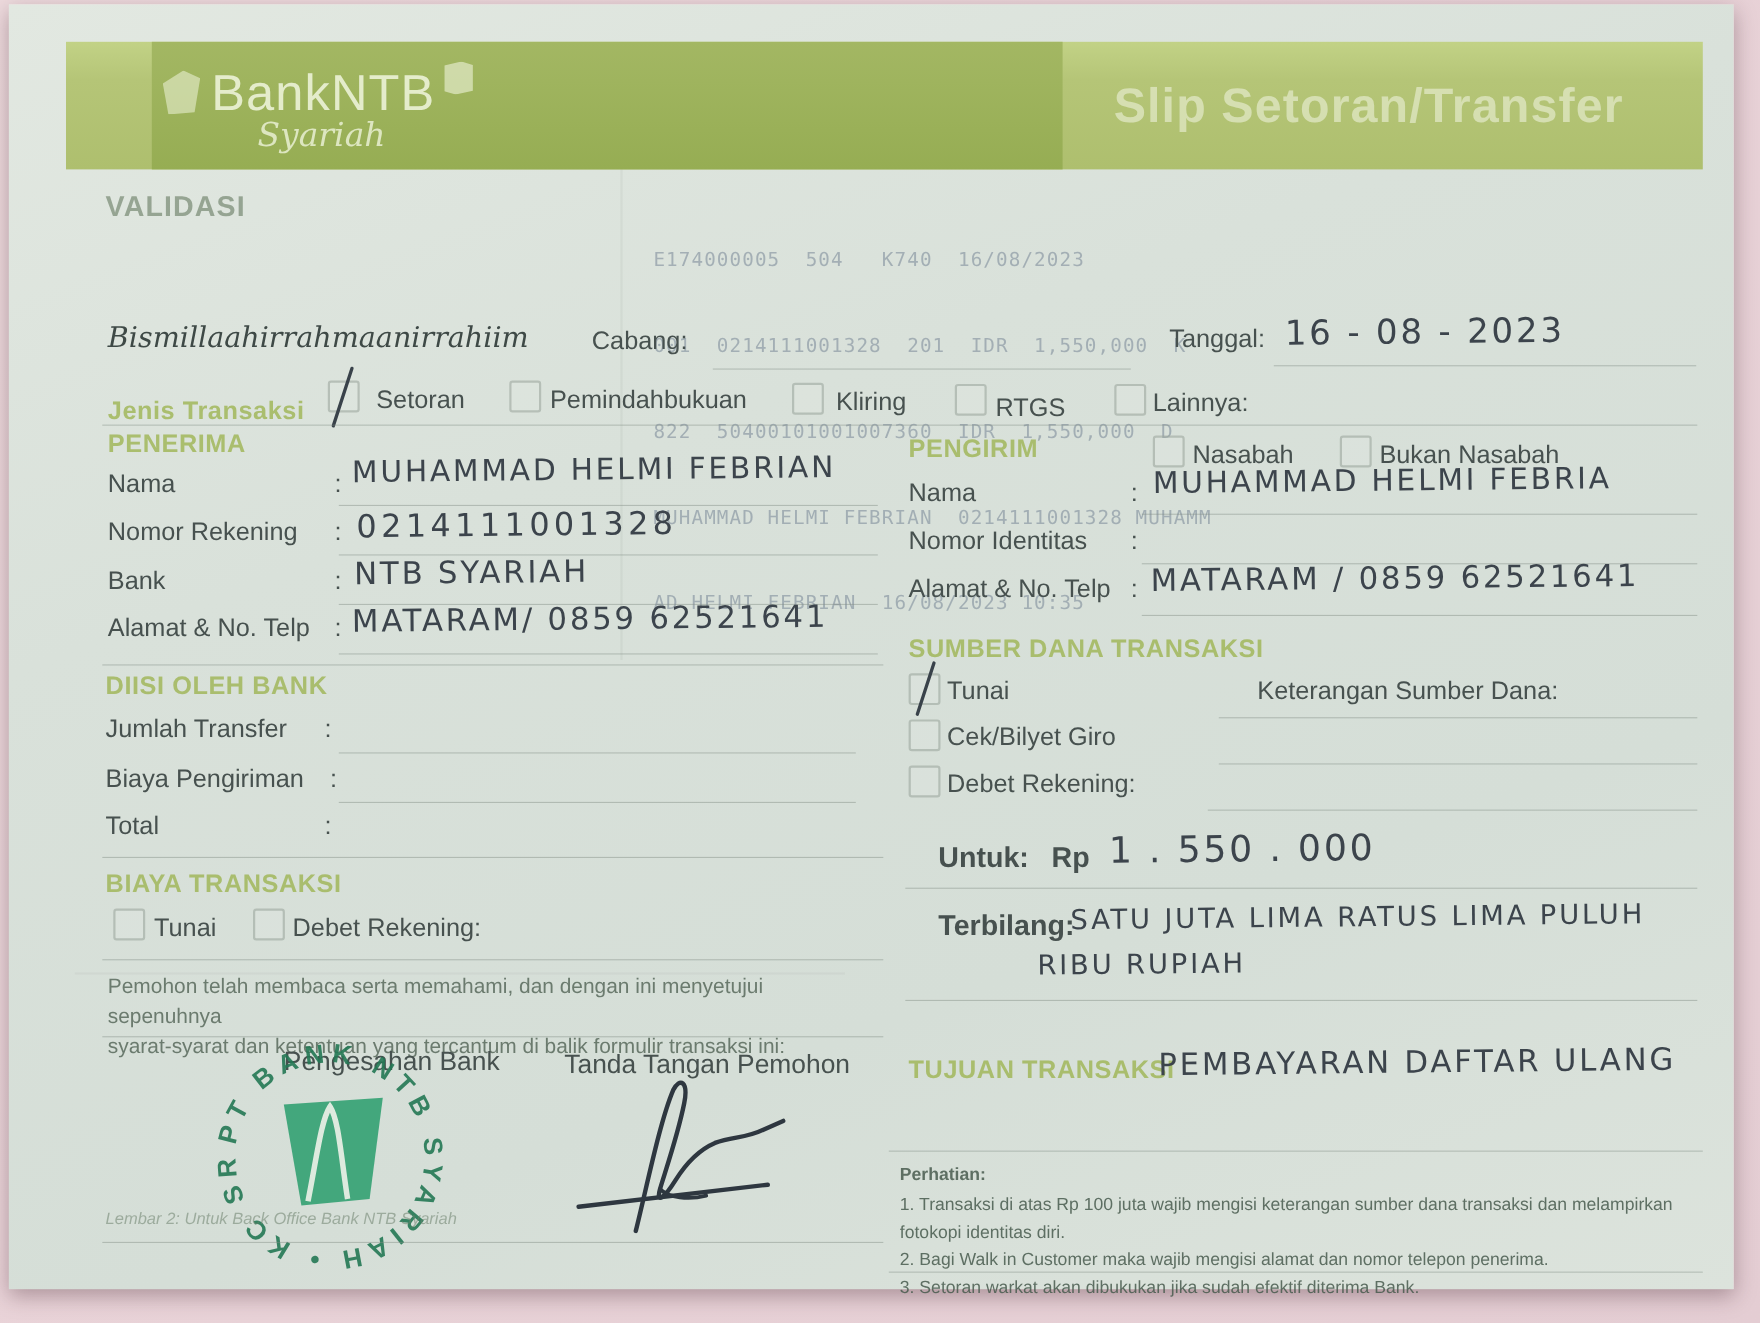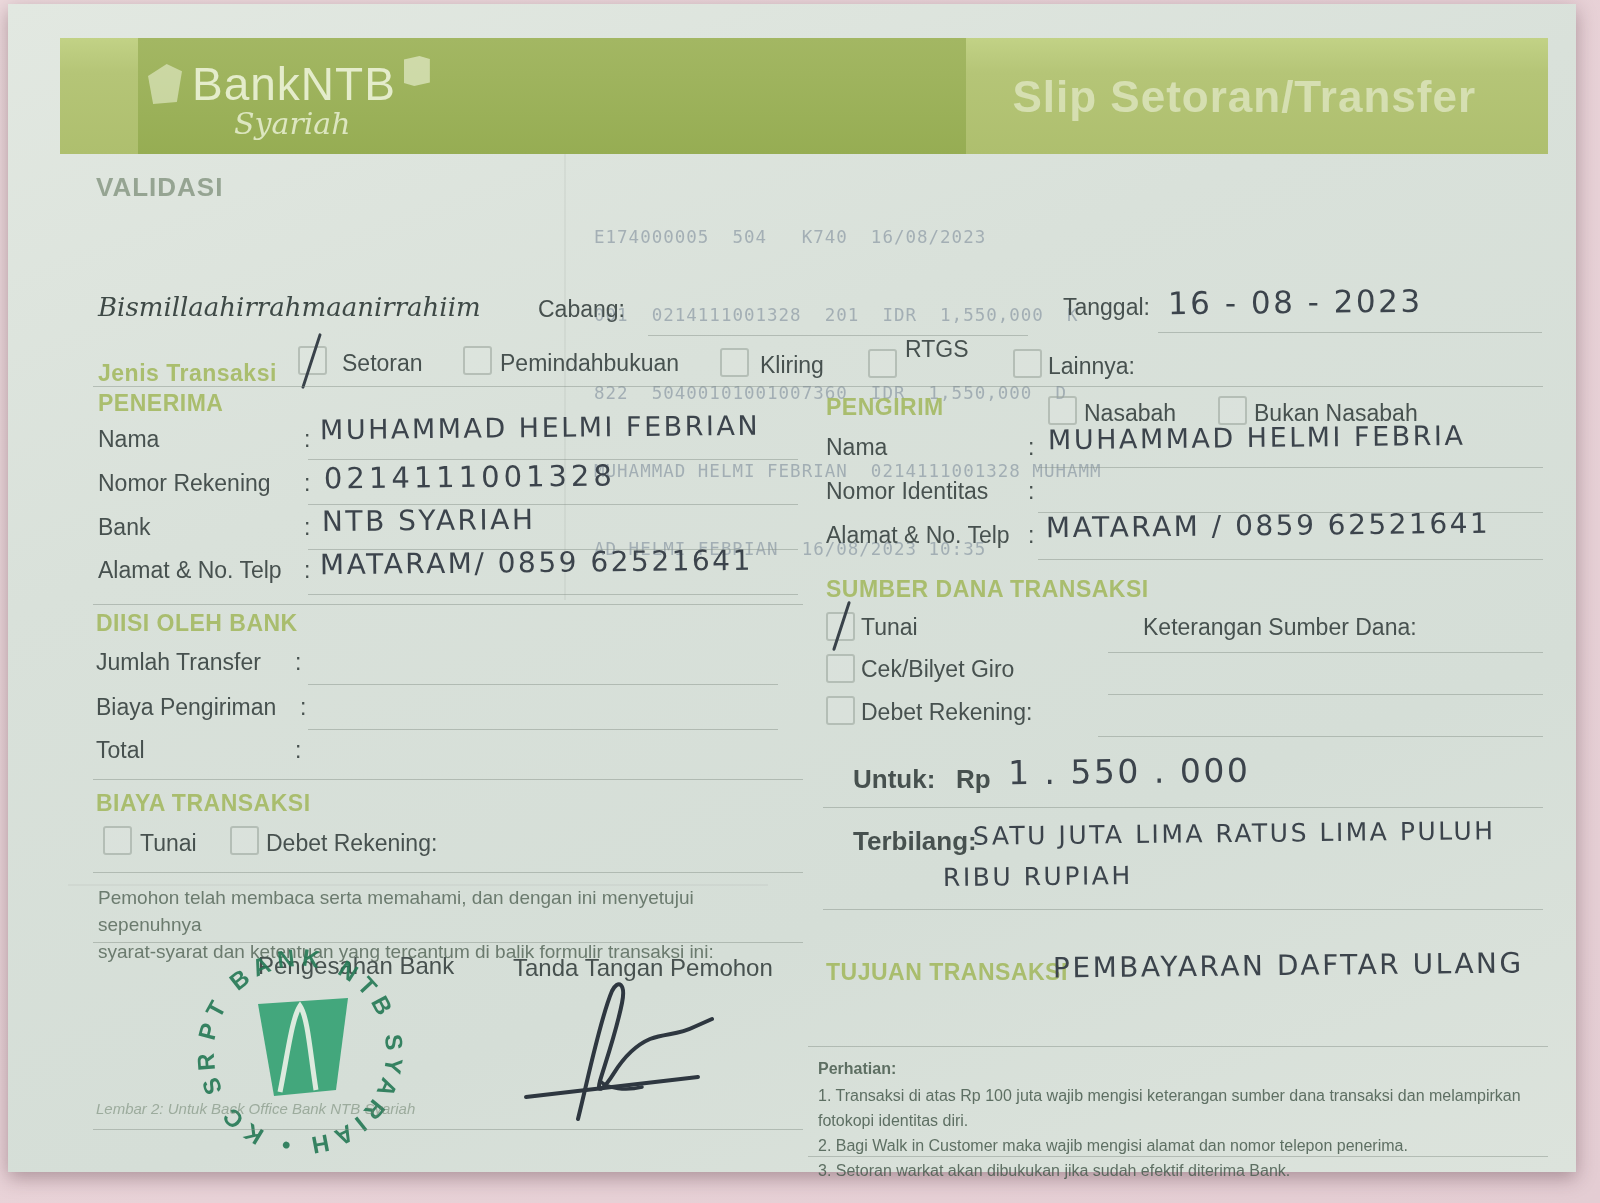--- a/index.html
+++ b/index.html
@@ -101,21 +101,21 @@
 
   <div class="ghead" style="left:90px;top:356px;">Jenis Transaksi</div>
   <div class="cb" style="left:290px;top:342px;"></div>
   <div class="slash" style="left:302px;top:328px;height:58px;"></div>
   <div class="lbl" style="left:334px;top:346px;">Setoran</div>
   <div class="cb" style="left:455px;top:342px;"></div>
   <div class="lbl" style="left:492px;top:346px;">Pemindahbukuan</div>
   <div class="cb" style="left:712px;top:344px;"></div>
   <div class="lbl" style="left:752px;top:348px;">Kliring</div>
   <div class="cb" style="left:860px;top:345px;"></div>
-  <div class="lbl" style="left:897px;top:332px;">RTGS</div>
+  <div class="lbl" style="left:897px;top:353px;">RTGS</div>
   <div class="cb" style="left:1005px;top:345px;"></div>
   <div class="lbl" style="left:1040px;top:349px;">Lainnya:</div>
   <div class="line" style="left:85px;top:382px;width:1450px;"></div>
 
   <div class="ghead" style="left:90px;top:386px;">PENERIMA</div>
 
   <div class="lbl" style="left:90px;top:422px;">Nama</div>
   <div class="colon" style="left:296px;top:422px;">:</div>
   <div class="hw" style="left:312px;top:408px;font-size:27px;">MUHAMMAD HELMI FEBRIAN</div>
   <div class="line" style="left:300px;top:455px;width:490px;"></div>

